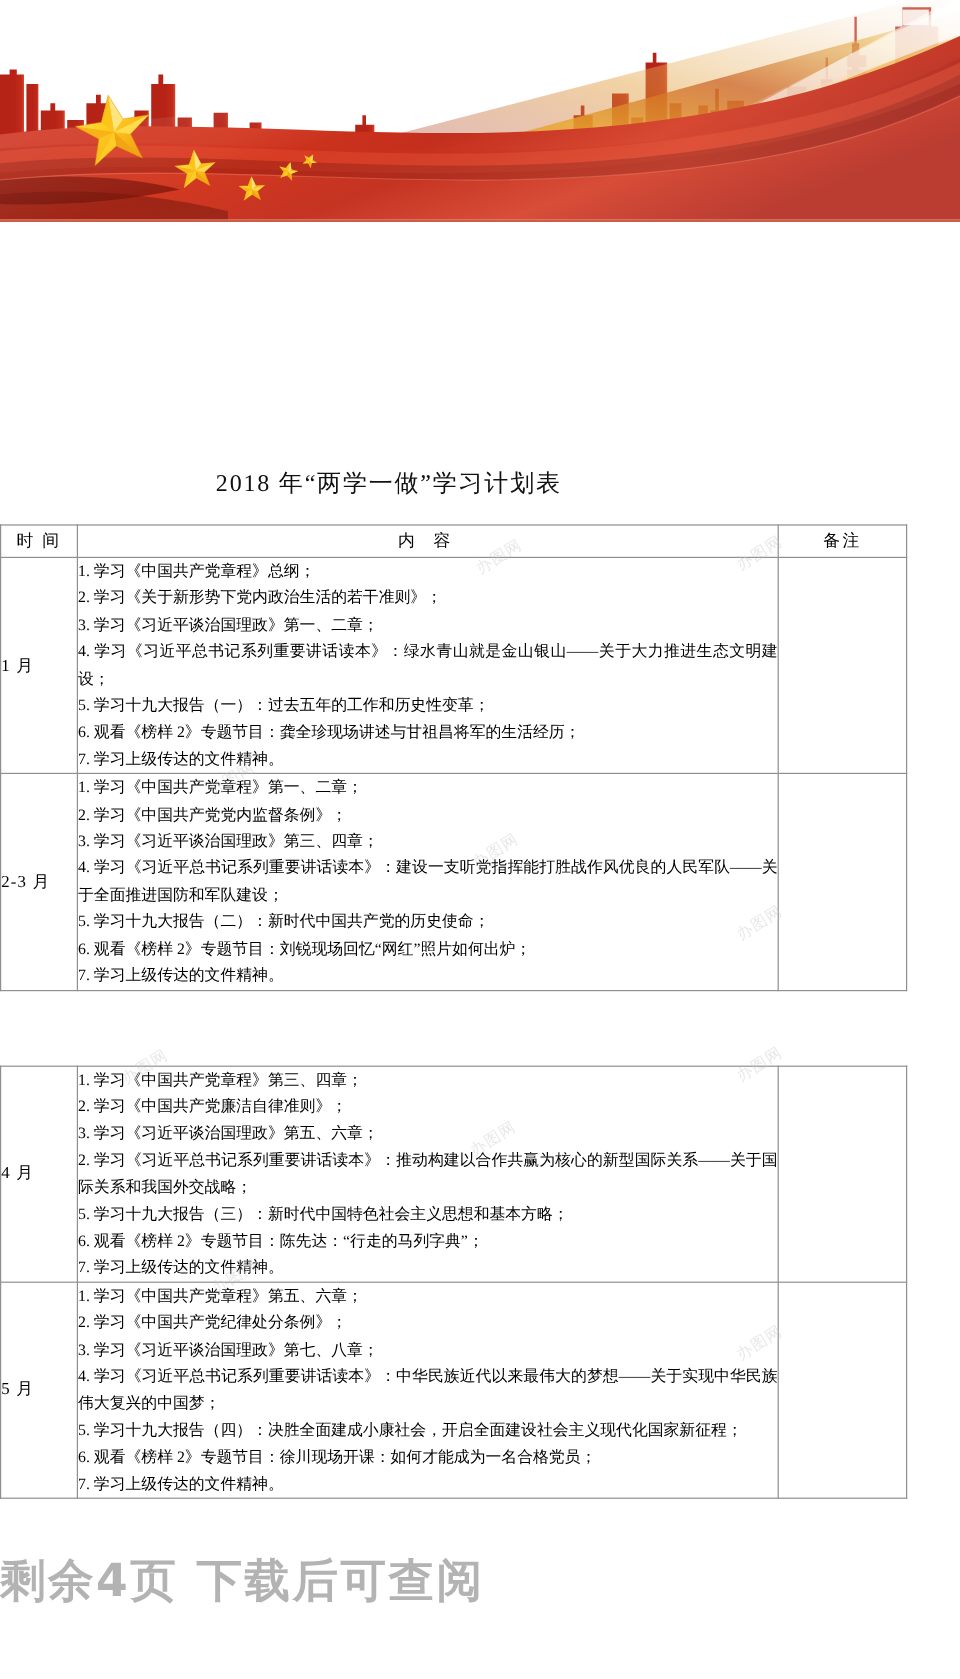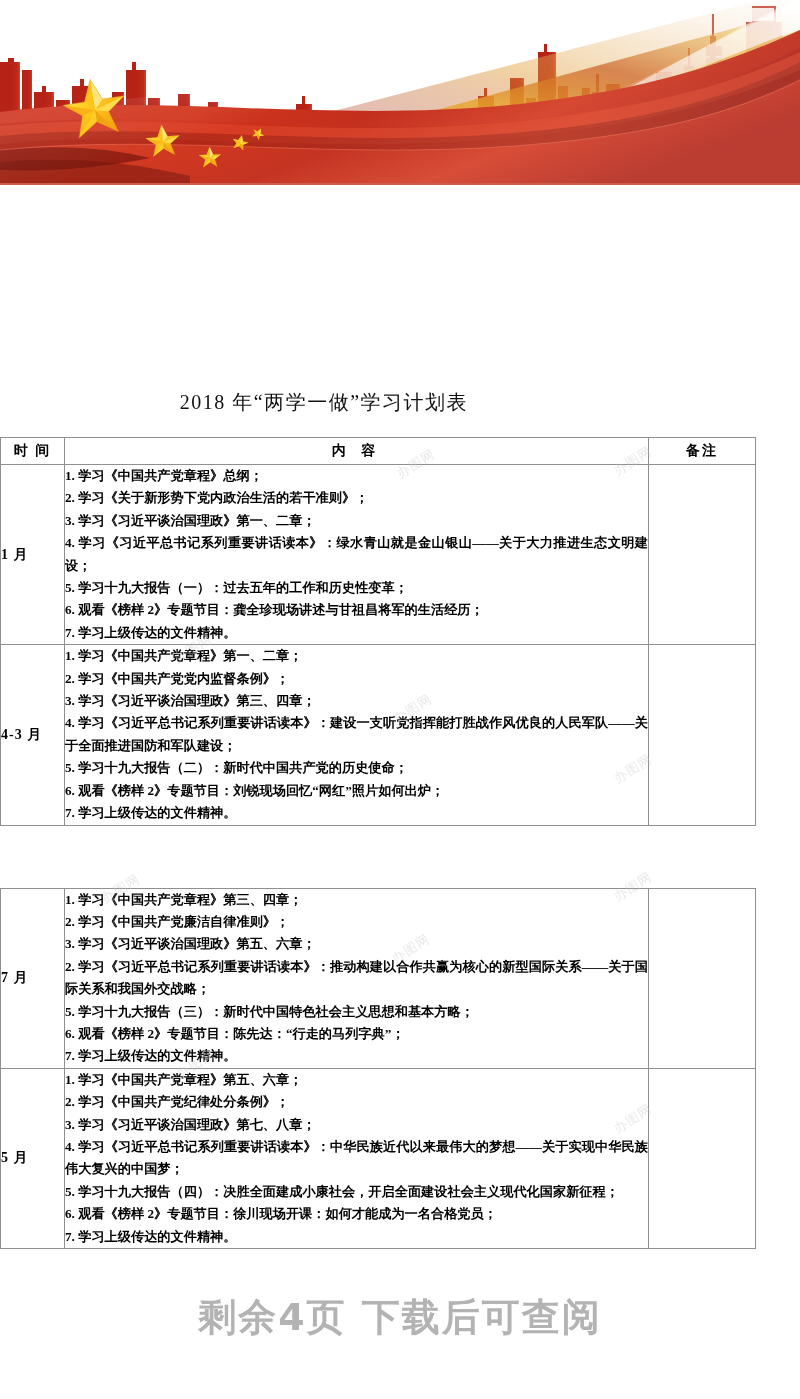--- a/index.html
+++ b/index.html
@@ -55,21 +55,21 @@
     border-collapse: collapse;
     margin: 0 auto;
     width: 756px;
     table-layout: fixed;
     font-size: 13.2px;
   }
   table.plan td, table.plan th {
     border: 1px solid #8f8f8f;
     vertical-align: middle;
     padding: 0;
-    font-weight: bold;
+    font-weight: normal;
   }
   .col-time  { width: 64px; }
   .col-note  { width: 107px; }
 
   thead th {
     text-align: center;
     font-size: 14px;
     letter-spacing: 2px;
     height: 26px;
     font-weight: bold;
@@ -111,21 +111,21 @@
     user-select: none;
     white-space: nowrap;
   }
 
   
   .footer-note {
     position: absolute;
     left: 0;
     top: 1292px;
     width: 800px;
-    text-align: center;
+    text-align: left;
     font-size: 38px;
     font-weight: bold;
     color: #b3b3b3;
     font-family: "DejaVu Sans", "Liberation Sans", sans-serif;
     letter-spacing: 2px;
     white-space: nowrap;
   }
 </style>
 </head>
 <body>
@@ -344,21 +344,21 @@
             <span class="line">2. 学习《关于新形势下党内政治生活的若干准则》；</span>
             <span class="line">3. 学习《习近平谈治国理政》第一、二章；</span>
             <span class="line">4. 学习《习近平总书记系列重要讲话读本》：绿水青山就是金山银山——关于大力推进生态文明建设；</span>
             <span class="line">5. 学习十九大报告（一）：过去五年的工作和历史性变革；</span>
             <span class="line">6. 观看《榜样 2》专题节目：龚全珍现场讲述与甘祖昌将军的生活经历；</span>
             <span class="line">7. 学习上级传达的文件精神。</span>
           </td>
           <td class="note-cell"></td>
         </tr>
         <tr>
-          <td class="time-cell">4-3 月</td>
+          <td class="time-cell">2-3 月</td>
           <td class="content-cell">
             <span class="line">1. 学习《中国共产党章程》第一、二章；</span>
             <span class="line">2. 学习《中国共产党党内监督条例》；</span>
             <span class="line">3. 学习《习近平谈治国理政》第三、四章；</span>
             <span class="line">4. 学习《习近平总书记系列重要讲话读本》：建设一支听党指挥能打胜战作风优良的人民军队——关于全面推进国防和军队建设；</span>
             <span class="line">5. 学习十九大报告（二）：新时代中国共产党的历史使命；</span>
             <span class="line">6. 观看《榜样 2》专题节目：刘锐现场回忆“网红”照片如何出炉；</span>
             <span class="line">7. 学习上级传达的文件精神。</span>
           </td>
           <td class="note-cell"></td>
@@ -369,21 +369,21 @@
 
   <div class="tbl-wrap second">
     <table class="plan">
       <colgroup>
         <col class="col-time">
           <col>
           <col class="col-note">
       </colgroup>
       <tbody>
         <tr>
-          <td class="time-cell">7 月</td>
+          <td class="time-cell">4 月</td>
           <td class="content-cell">
             <span class="line">1. 学习《中国共产党章程》第三、四章；</span>
             <span class="line">2. 学习《中国共产党廉洁自律准则》；</span>
             <span class="line">3. 学习《习近平谈治国理政》第五、六章；</span>
             <span class="line">2. 学习《习近平总书记系列重要讲话读本》：推动构建以合作共赢为核心的新型国际关系——关于国际关系和我国外交战略；</span>
             <span class="line">5. 学习十九大报告（三）：新时代中国特色社会主义思想和基本方略；</span>
             <span class="line">6. 观看《榜样 2》专题节目：陈先达：“行走的马列字典”；</span>
             <span class="line">7. 学习上级传达的文件精神。</span>
           </td>
           <td class="note-cell"></td>

